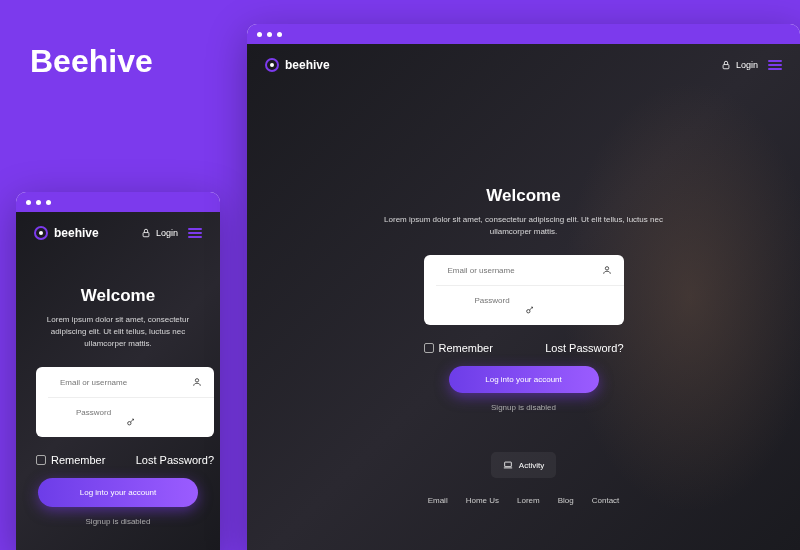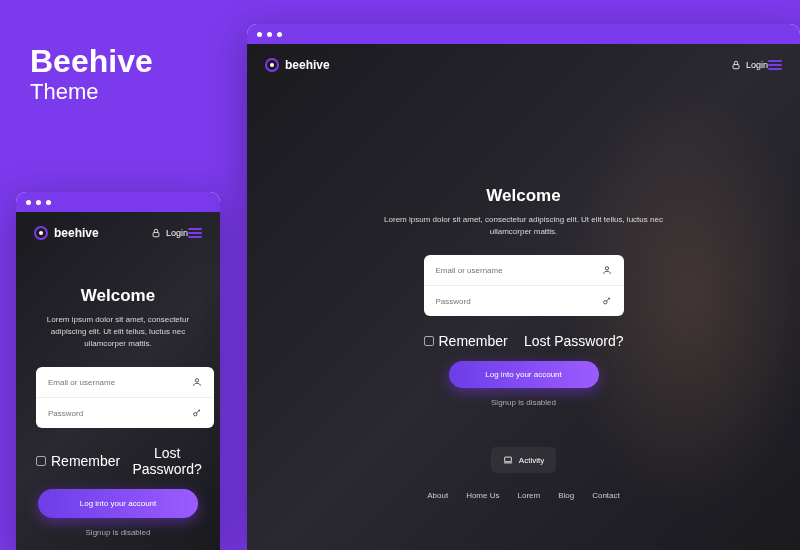--- a/index.html
+++ b/index.html
@@ -17,44 +17,44 @@
 .titlebar { background: #7c3aed; height: 20px; display: flex; align-items: center; padding: 0 10px; gap: 5px; }
 .titlebar .dot { width: 5px; height: 5px; border-radius: 50%; background: #fff; }
 
 .app { background: linear-gradient(135deg, #1a1a1f 0%, #2a2830 50%, #1a1a1f 100%); position: relative; width: 100%; height: calc(100% - 20px); overflow: hidden; }
 .desktop .app::after { content: ""; position: absolute; right: -40px; top: 0; width: 300px; height: 100%; background: radial-gradient(ellipse at center, rgba(120,90,70,0.35) 0%, transparent 60%); pointer-events: none; }
 
 .topbar { display: flex; align-items: center; justify-content: space-between; padding: 14px 18px; position: relative; z-index: 2; }
 .logo { display: flex; align-items: center; gap: 6px; color: #fff; font-weight: 600; font-size: 12px; }
 .logo-icon { width: 14px; height: 14px; border: 2px solid #7c3aed; border-radius: 50%; position: relative; }
 .logo-icon::after { content: ""; position: absolute; width: 4px; height: 4px; background: #fff; border-radius: 50%; top: 3px; left: 3px; }
-.top-actions { display: flex; align-items: flex-end; }
+.top-actions { display: flex; align-items: flex-end; gap: 10px; }
 .login-link { display: flex; align-items: center; gap: 5px; color: #fff; font-size: 9px; cursor: pointer; }
 .login-link .lock { width: 10px; height: 10px; display: flex; align-items: center; justify-content: center; }
 .hamburger { display: flex; flex-direction: column; gap: 2px; cursor: pointer; }
 .hamburger span { width: 14px; height: 2px; background: #7c3aed; border-radius: 1px; }
 
 .hero { text-align: center; color: #fff; padding: 0 20px; position: relative; z-index: 2; }
 .desktop .hero { margin-top: 100px; }
 .mobile .hero { margin-top: 32px; }
 .hero h2 { font-weight: 700; margin-bottom: 8px; }
 .desktop .hero h2 { font-size: 17px; }
 .mobile .hero h2 { font-size: 17px; }
 .hero p { font-size: 8px; opacity: 0.8; line-height: 1.5; max-width: 280px; margin: 0 auto 14px; }
 .mobile .hero p { font-size: 8px; max-width: 180px; }
 
-.login-card { background: #fff; border-radius: 6px; margin: 17px auto; overflow: hidden; }
+.login-card { background: #fff; border-radius: 6px; margin: 17px auto; overflow: hidden; padding-left: 12px; }
 .desktop .login-card { width: 200px; }
 .mobile .login-card { width: 178px; }
 .field { display: flex; align-items: center; justify-content: space-between; padding: 10px 12px; border-bottom: 1px solid #eee; }
-.field:last-child { border-bottom: none; }
+.field:last-child { border-bottom: none; flex-direction: column; }
 .field input { border: none; outline: none; font-size: 8px; color: #666; flex: 1; background: transparent; }
 .field .ficon { width: 10px; height: 10px; color: #333; }
 
-.row-below { display: flex; justify-content: space-between; align-items: center; margin: 10px auto 0; color: #fff; font-size: 14px; }
+.row-below { display: flex; justify-content: space-between; align-items: center; margin: 10px auto 0; color: #fff; font-size: 11px; }
 .desktop .row-below { width: 200px; }
 .mobile .row-below { width: 178px; }
 .remember { display: flex; align-items: center; gap: 5px; cursor: pointer; }
 .remember .cb { width: 10px; height: 10px; border: 1px solid #aaa; border-radius: 2px; }
 .lost { color: #fff; cursor: pointer; }
 
 .cta { display: block; margin: 12px auto 0; background: linear-gradient(90deg, #6d3de8, #9b5cff); color: #fff; border: none; border-radius: 20px; font-size: 8px; cursor: pointer; box-shadow: 0 4px 14px rgba(124,58,237,0.5); }
 .desktop .cta { width: 150px; padding: 9px 0; }
 .mobile .cta { width: 160px; padding: 10px 0; }
 .disabled-note { text-align: center; color: #aaa; font-size: 8px; margin-top: 10px; }
@@ -66,21 +66,20 @@
 .footer-nav { display: flex; justify-content: center; gap: 18px; margin-top: 18px; position: relative; z-index: 2; }
 .footer-nav a { color: #ccc; font-size: 8px; cursor: pointer; }
 
 svg { display: block; }
 </style>
 </head>
 <body>
 
 <div class="promo">
   <h1>Beehive</h1>
-  <div class="sub">Theme</div>
 </div>
 
 <div class="browser-frame mobile">
   <div class="titlebar">
     <div class="dot"></div>
     <div class="dot"></div>
     <div class="dot"></div>
   </div>
   <div class="app">
     <div class="topbar">
@@ -210,20 +209,20 @@
           <svg viewBox="0 0 24 24" width="10" height="10" fill="none" stroke="#fff" stroke-width="2">
               <rect x="4" y="5" width="16" height="11" rx="1"></rect>
               <path d="M2 19h20"></path>
             </svg>
         </span>
         <span>Activity</span>
       </div>
     </div>
 
     <div class="footer-nav">
-      <a>About</a>
+      <a>Email</a>
       <a>Home Us</a>
       <a>Lorem</a>
       <a>Blog</a>
       <a>Contact</a>
     </div>
   </div>
 </div>
 
 </body></html>

